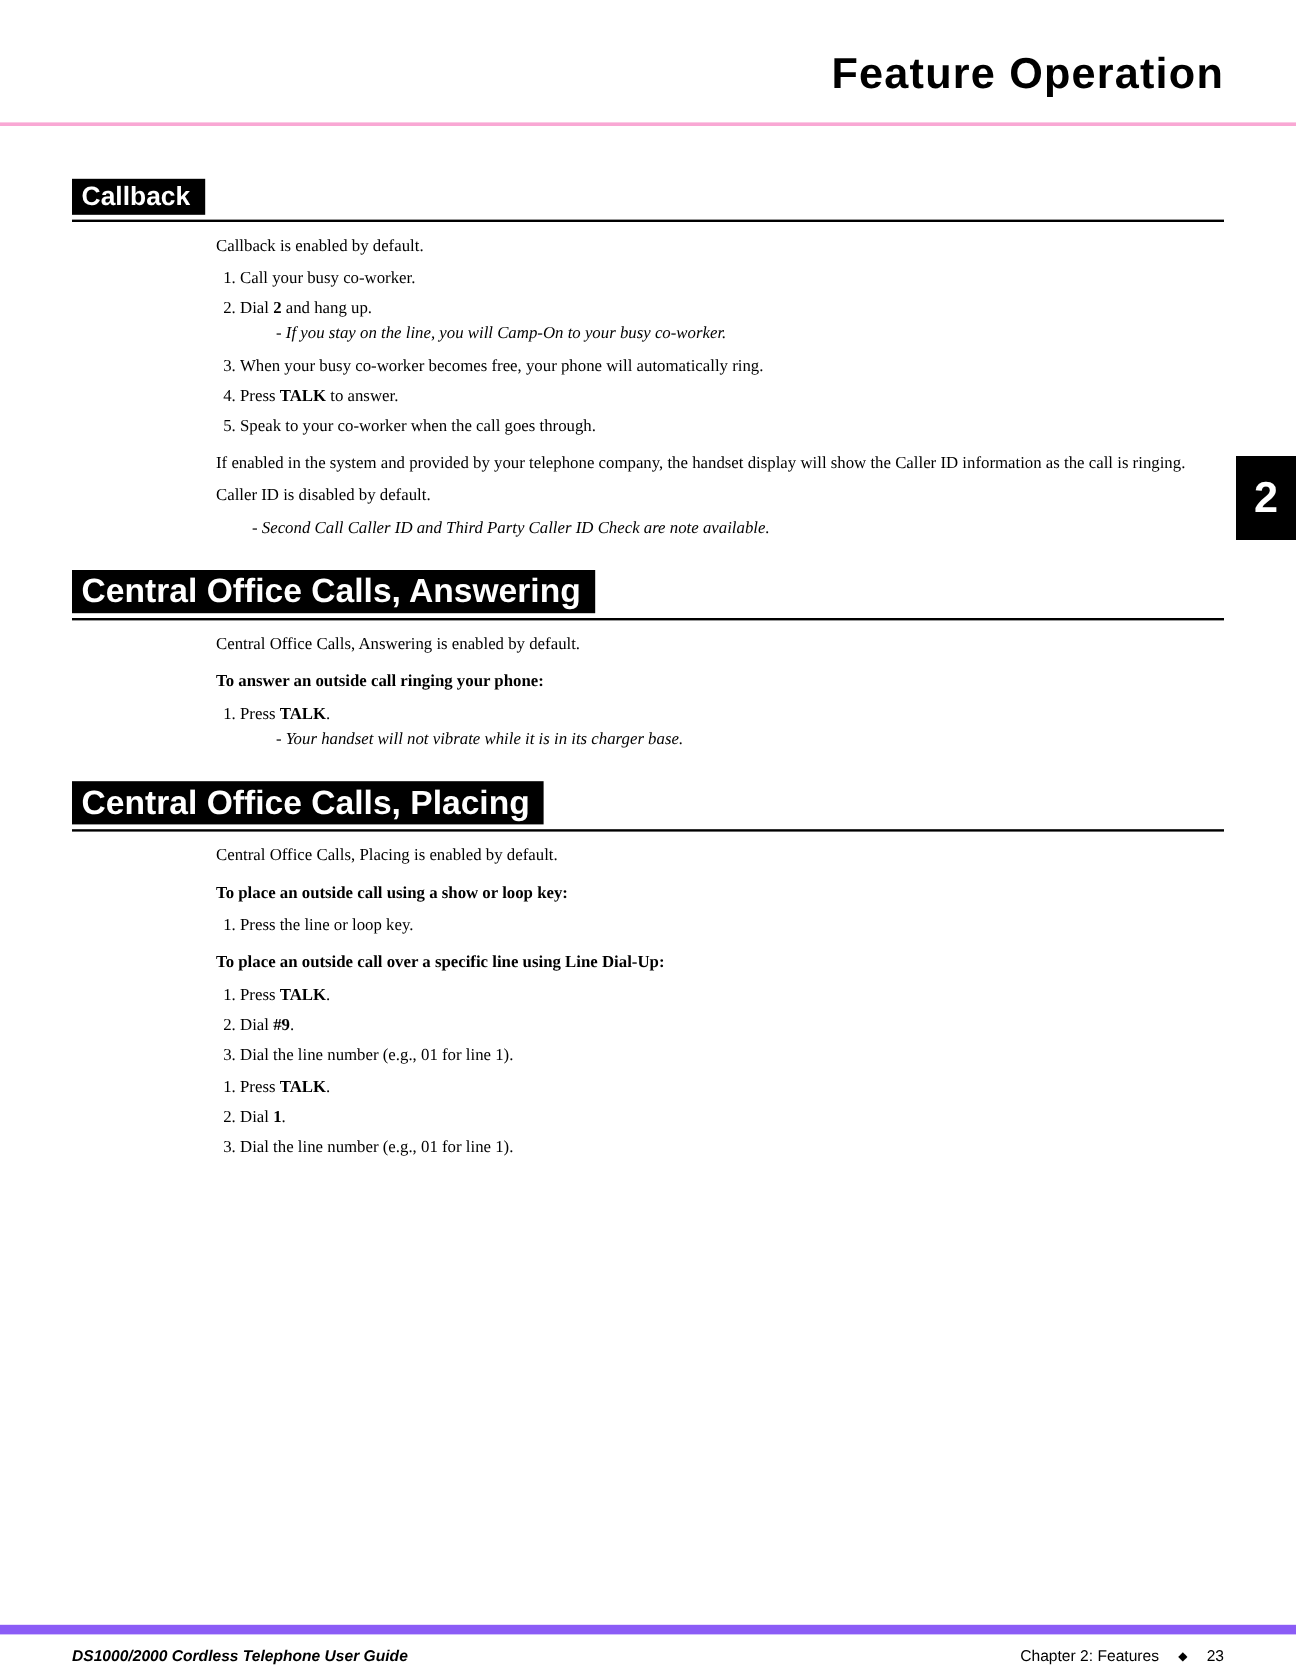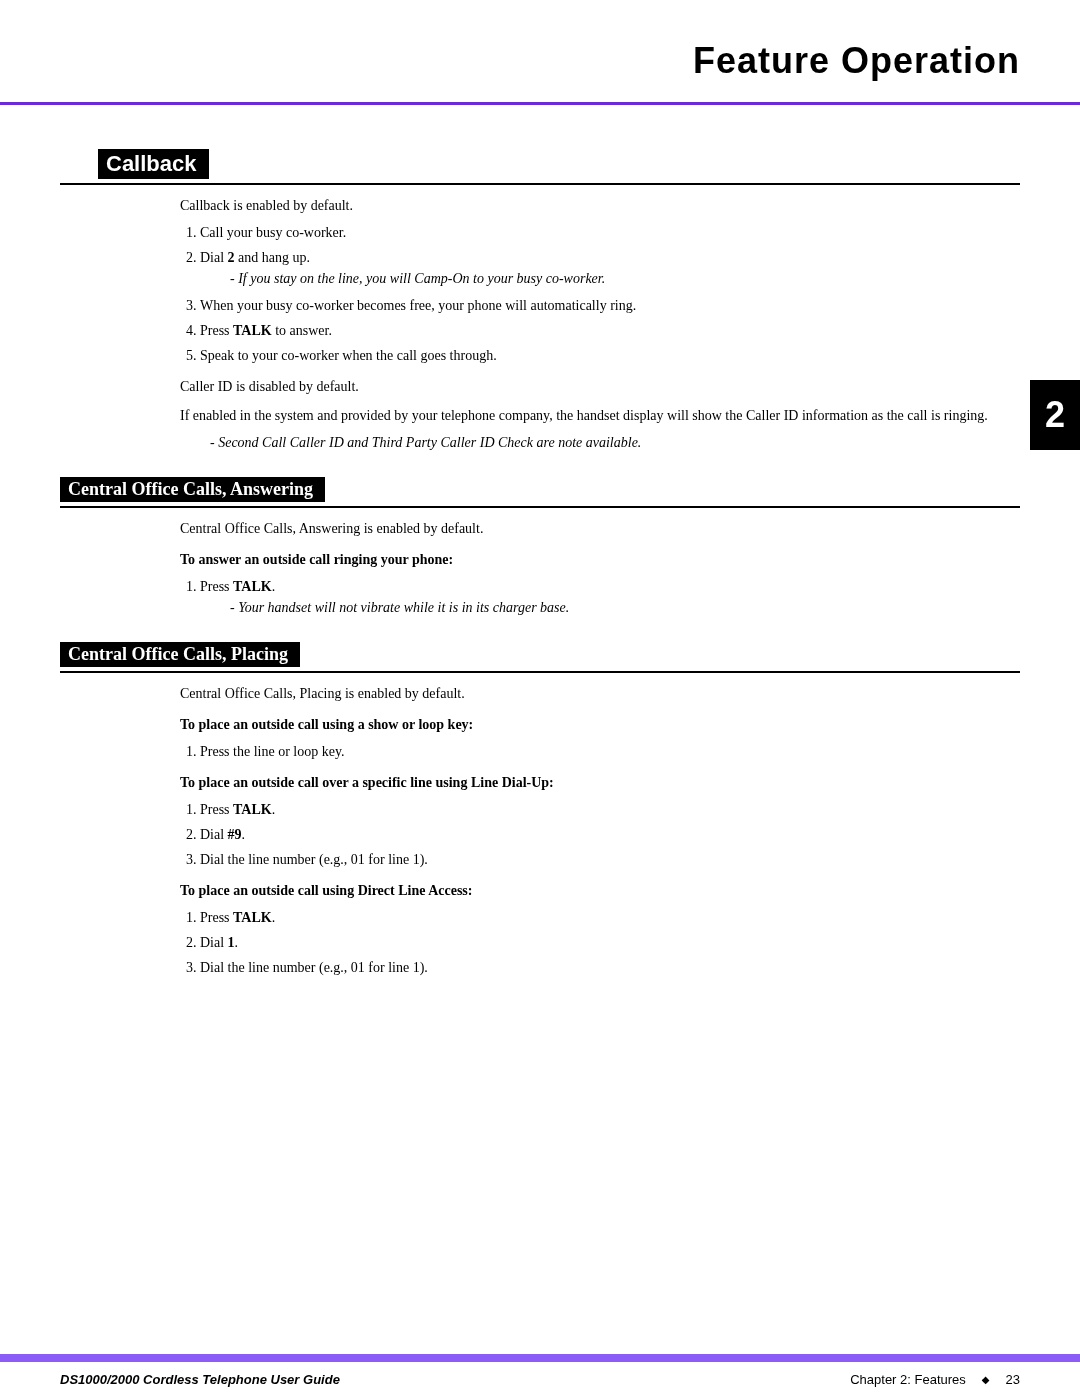--- a/index.html
+++ b/index.html
@@ -23,21 +23,21 @@
       min-height: 1397px;
       position: relative;
       background: #ffffff;
       padding: 0;
     }
 
     
     .page-header {
       text-align: right;
       padding: 40px 60px 20px 60px;
-      border-bottom: 3px solid #6d28d9;
+      border-bottom: 3px solid #f9a8d4;
     }
 
     .page-title {
       font-size: 36px;
       font-weight: bold;
       font-family: Arial, Helvetica, sans-serif;
       letter-spacing: 1px;
     }
 
     
@@ -76,27 +76,26 @@
       margin-bottom: 8px;
     }
 
     .section-title {
       font-size: 22px;
       font-weight: bold;
       font-family: Arial, Helvetica, sans-serif;
       background: #000;
       color: #fff;
       padding: 2px 12px 2px 8px;
-      margin-left: 38px;
     }
 
     .section-title-large {
-      font-size: 18px;
-      font-weight: bold;
-      font-family: Liberation Serif, serif;
+      font-size: 28px;
+      font-weight: bold;
+      font-family: Liberation Sans, sans-serif;
       background: #000;
       color: #fff;
       padding: 2px 12px 2px 8px;
     }
 
     .section-body {
       margin-left: 120px;
       margin-bottom: 10px;
     }
 
@@ -204,22 +203,22 @@
             <li><span class="italic">If you stay on the line, you will Camp-On to your busy co-worker.</span></li>
           </ul>
         </li>
         <li>When your busy co-worker becomes free, your phone will automatically ring.</li>
         <li>Press <span class="bold">TALK</span> to answer.</li>
         <li>Speak to your co-worker when the call goes through.</li>
       </ol>
     </div>
 
     <div class="section-body">
+      <p style="margin-top:8px;">If enabled in the system and provided by your telephone company, the handset display will show the Caller ID information as the call is ringing.</p>
       <p>Caller ID is disabled by default.</p>
-      <p style="margin-top:8px;">If enabled in the system and provided by your telephone company, the handset display will show the Caller ID information as the call is ringing.</p>
       <ul class="dash-list">
         <li><span class="italic">Second Call Caller ID and Third Party Caller ID Check are note available.</span></li>
       </ul>
     </div>
 
     <div class="section-header">
       <div class="section-title-bar">
         <span class="section-title-large">Central Office Calls, Answering</span>
       </div>
     </div>
@@ -248,21 +247,20 @@
         <li>Press the line or loop key.</li>
       </ol>
 
       <p class="subsection-title">To place an outside call over a specific line using Line Dial-Up:</p>
       <ol>
         <li>Press <span class="bold">TALK</span>.</li>
         <li>Dial <span class="bold">#9</span>.</li>
         <li>Dial the line number (e.g., 01 for line 1).</li>
       </ol>
 
-      <p class="subsection-title">To place an outside call using Direct Line Access:</p>
       <ol>
         <li>Press <span class="bold">TALK</span>.</li>
         <li>Dial <span class="bold">1</span>.</li>
         <li>Dial the line number (e.g., 01 for line 1).</li>
       </ol>
     </div>
 
   </div>
 
   <div class="page-footer">

